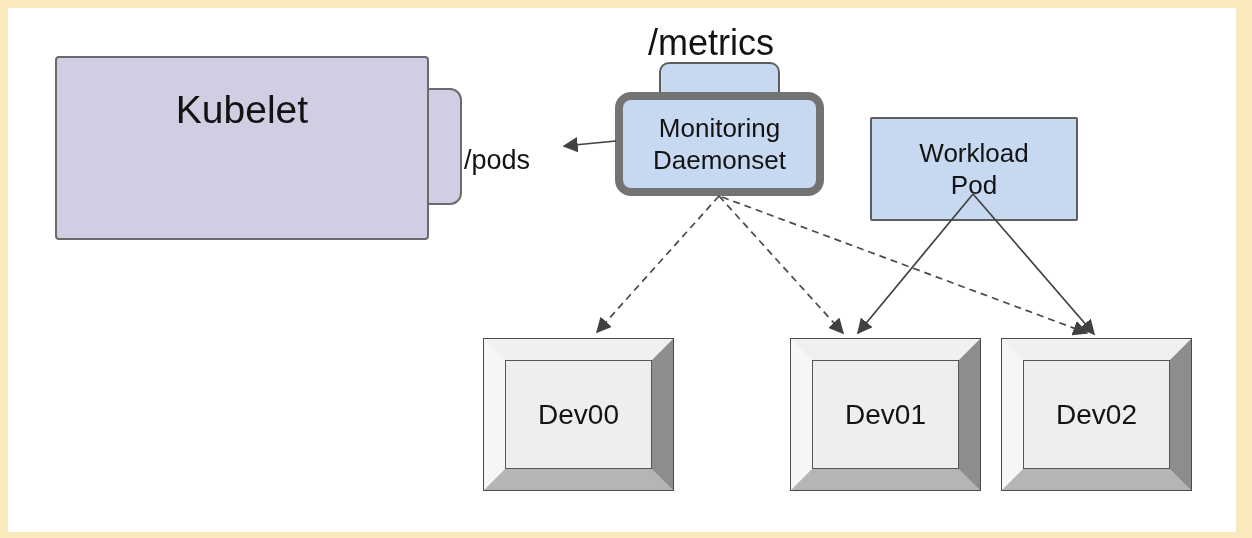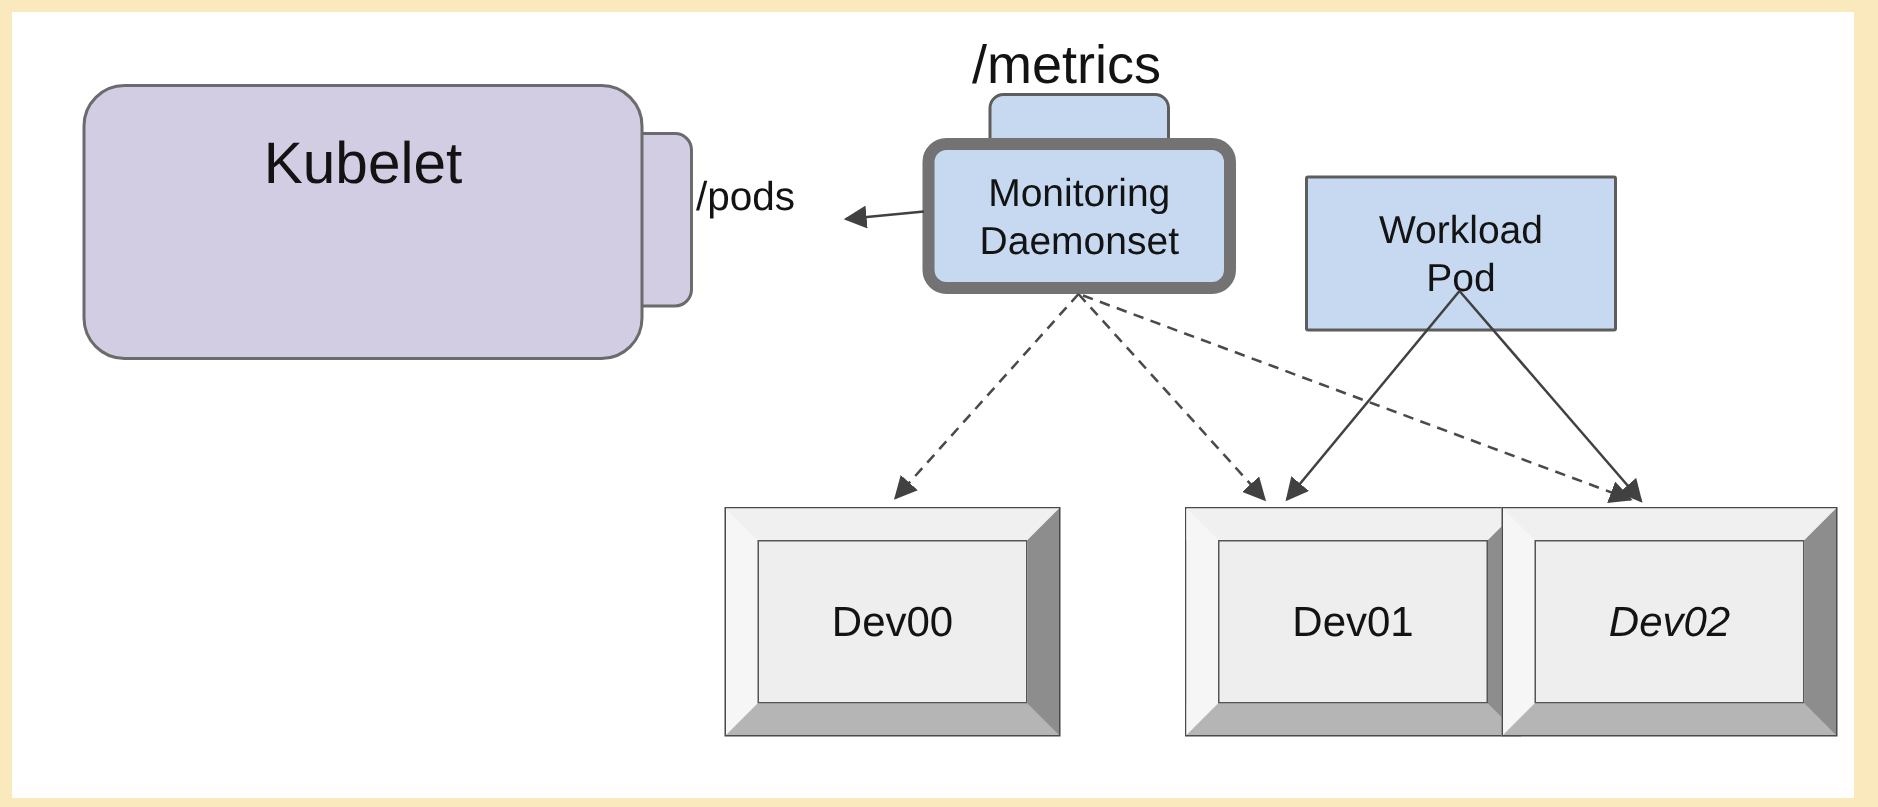--- a/index.html
+++ b/index.html
@@ -18,21 +18,21 @@
   }
   .node { position:absolute; }
 
   
   .kubelet-back {
     left:404px; top:88px; width:58px; height:117px;
     background:#d3cde3; border:2px solid #6b6b6b; border-radius:12px;
   }
   .kubelet {
     left:55px; top:56px; width:374px; height:184px;
-    background:#d3cde3; border:2px solid #6b6b6b; border-radius:28px;
+    background:#d3cde3; border:2px solid #6b6b6b; border-radius:4px;
   }
   .kubelet-label {
     position:absolute; top:30px; left:0; width:100%;
     text-align:center; font-size:39px; line-height:44px;
   }
 
   
   .metrics-tab {
     left:659px; top:62px; width:121px; height:46px;
     background:#c7d9f1; border:2px solid #5d5d5d; border-radius:10px;
@@ -48,43 +48,43 @@
     text-align:center; font-size:26px; line-height:32px; white-space:pre-line;
   }
   .workload {
     left:870px; top:90px; width:208px; height:104px;
     background:#c7d9f1; border:2px solid #5d5d5d; border-radius:2px;
     display:flex; align-items:center; justify-content:center;
     text-align:center; font-size:26px; line-height:32px; white-space:pre-line;margin-top:27px;
   }
 
   .pods-label {
-    position:absolute; left:464px; top:116px;
+    position:absolute; left:464px; top:145px;
     font-size:27px; line-height:30px;
   }
 
   
   .dev-box {
-    position:absolute; top:338px; width:224px; height:153px;
+    position:absolute; top:338px; width:191px; height:153px;
     border:1px solid #4a4a4a; background:#f1f1f1;
   }
   .dev-bevel {
     width:100%; height:100%;
     border-style:solid; border-width:21px;
     border-color:#f0f0f0 #8d8d8d #b5b5b5 #f6f6f6;
   }
   .dev-face {
     width:100%; height:100%;
     background:#eeeeee; border:1px solid #565656;
     display:flex; align-items:center; justify-content:center;
     font-size:28px;
   }
   .dev-0 { left:483px; }
   .dev-1 { left:742px;margin-left:48px; }
-  .dev-2 { left:1001px;font-style:italic; }
+  .dev-2 { left:1001px; }
 
   .arrows { position:absolute; left:0; top:0; width:1252px; height:538px; pointer-events:none; }
 </style>
 </head>
 <body>
 
 <div class="canvas">
   <div class="inner-bg"></div>
 
   <div class="node kubelet-back"></div>

